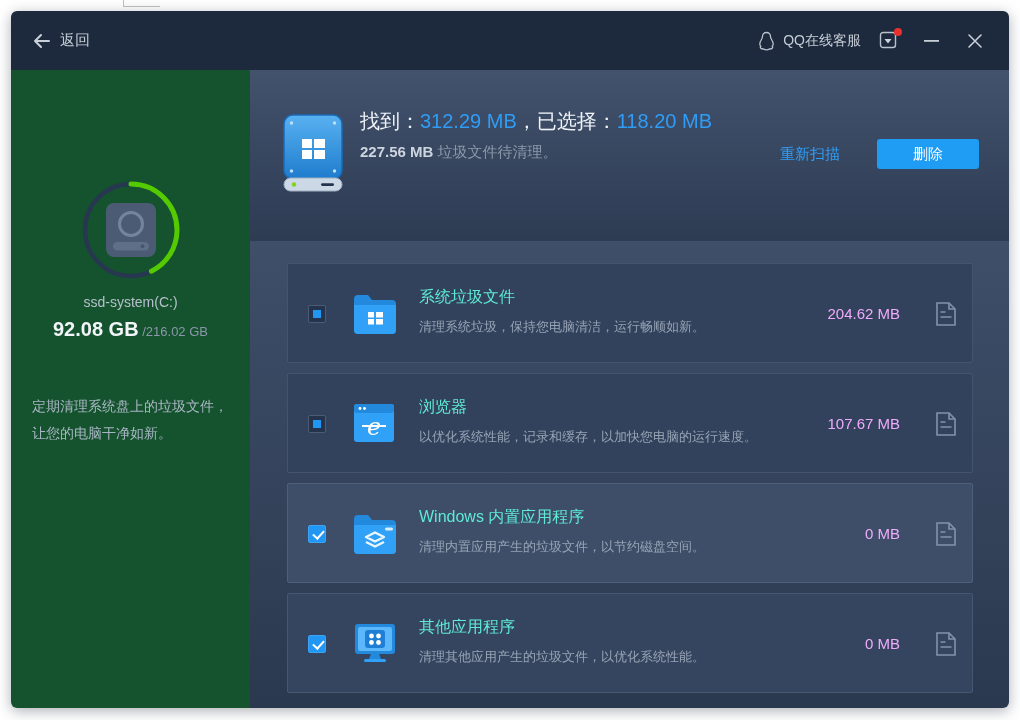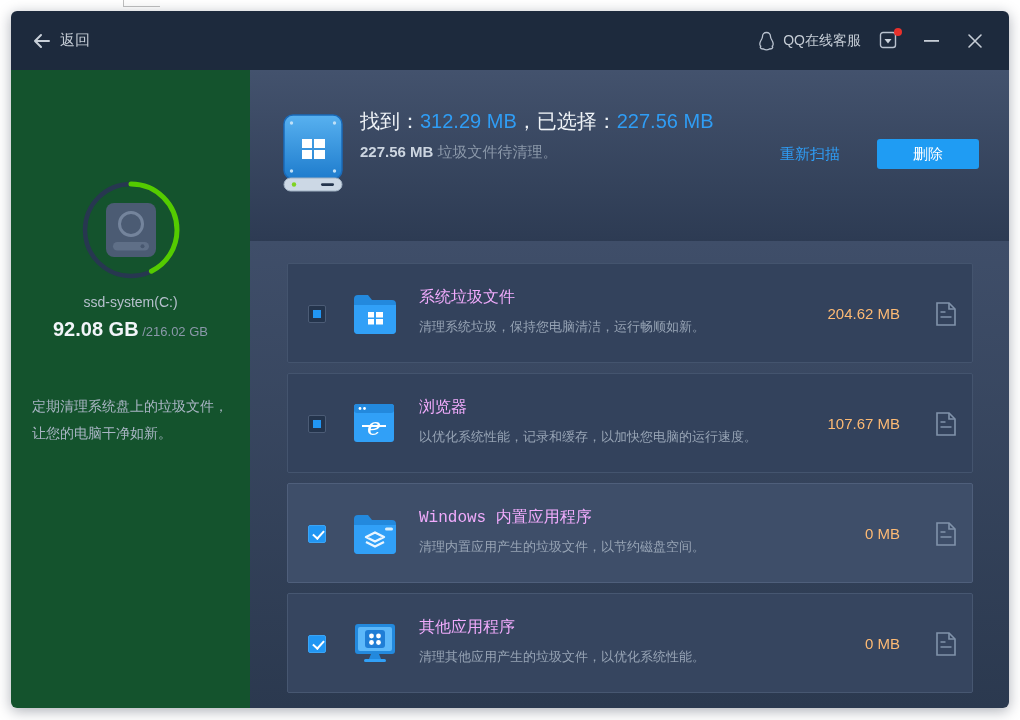--- a/index.html
+++ b/index.html
@@ -49,23 +49,23 @@
     background:#33425c; border:1px solid #44546e; cursor:pointer; }
   .card.hl  { background:#3e4e69; border-color:#4f5f7b; }
   .card.hl2 { background:#36455f; border-color:#475771; }
   .cb { position:absolute; left:20px; top:41px; width:18px; height:18px; border-radius:2px; }
   .cb.ind { background:#24344c; border:1px solid #4c5c76; }
   .cb.ind::after { content:""; position:absolute; left:4px; top:4px; width:8px; height:8px; background:#2196f3; }
   .cb.chk { background:#2196f3; border:1px solid #3ba4f5; }
   .cb.chk::after { content:""; position:absolute; left:6px; top:2px; width:5px; height:9px;
     border-right:2px solid #fff; border-bottom:2px solid #fff; transform:rotate(42deg); }
   .row-icon { position:absolute; left:64px; top:28px; }
-  .row-title { position:absolute; left:131px; top:23px; font-size:16px; color:#f0abfc;font-family:Liberation Mono, monospace; }
+  .row-title { position:absolute; left:131px; top:23px; font-size:16px; color:#5eead4; }
   .row-desc { position:absolute; left:131px; top:54px; font-size:13px; color:#97a4b5; }
-  .row-size { position:absolute; right:72px; top:41px; font-size:15px; color:#fdba74; }
+  .row-size { position:absolute; right:72px; top:41px; font-size:15px; color:#f0abfc; }
   .file-ic { position:absolute; right:15px; top:37px; }
 </style>
 </head>
 <body>
 
 <div class="artifact"></div>
 
 <div class="window">
 
   <div class="titlebar">
@@ -143,21 +143,21 @@
             <rect x="19" y="25" width="10" height="9"></rect>
               <rect x="31" y="25" width="11" height="9"></rect>
             <rect x="19" y="36" width="10" height="9"></rect>
               <rect x="31" y="36" width="11" height="9"></rect>
           </g>
           <rect x="1" y="64" width="58" height="13" rx="6.5" fill="#ccd8e5" stroke="#9fb0c2" stroke-width="1"></rect>
           <circle cx="11" cy="70.5" r="2.2" fill="#7ed321"></circle>
           <rect x="38" y="69.3" width="13" height="2.6" rx="1.3" fill="#24344c"></rect>
         </svg>
         <div class="header-text">
-          <div class="found-line"><span class="seg">找到：</span><span class="seg v">312.29 MB</span><span class="seg">，已选择：</span><span class="seg v">227.56</span> <span class="seg v">MB</span></div>
+          <div class="found-line"><span class="seg">找到：</span><span class="seg v">312.29 MB</span><span class="seg">，已选择：</span><span class="seg v">118.20</span> <span class="seg v">MB</span></div>
           <div class="sub-line"><b>227.56 MB</b><span> 垃圾文件待清理。</span></div>
         </div>
         <span class="rescan">重新扫描</span>
         <button class="del-btn" style="background:#1f9cf3">删除</button>
       </div>
 
       <div class="list">
 
         <div class="card">
           <span class="cb ind"></span>

